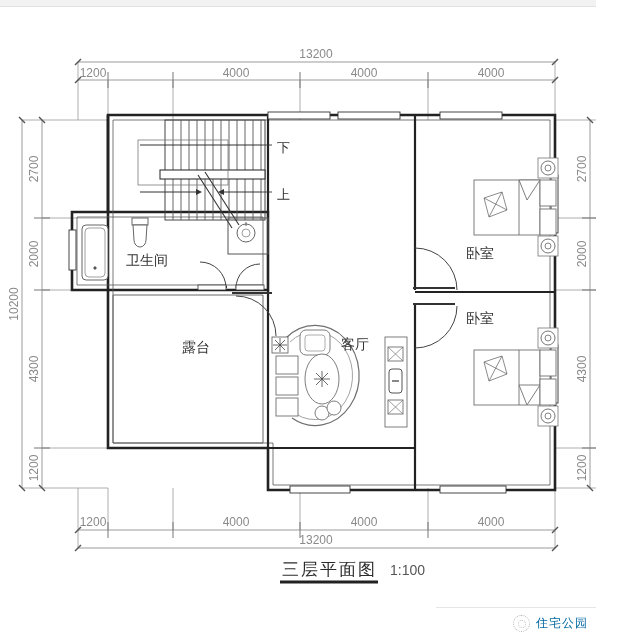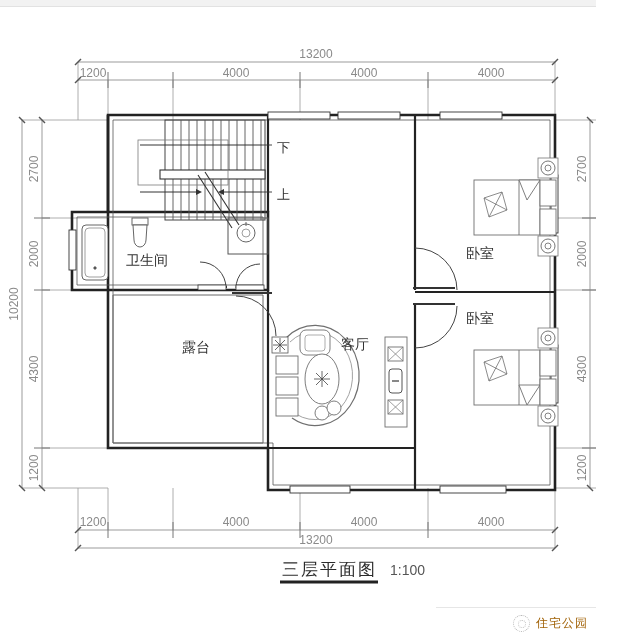--- a/index.html
+++ b/index.html
@@ -26,21 +26,21 @@
     position: absolute;
     left: 0; top: 0;
   }
   .wm {
     position: absolute;
     right: 8px;
     bottom: 8px;
     display: flex;
     align-items: center;
     gap: 6px;
-    color: #a16207;
+    color: #0369a1;
     font-size: 12px;
     letter-spacing: 1px;
   }
   .wm-logo {
     width: 15px; height: 15px;
     border: 1px dotted #b5b5b5;
     border-radius: 50%;
     position: relative;
   }
   .wm-logo::after {

